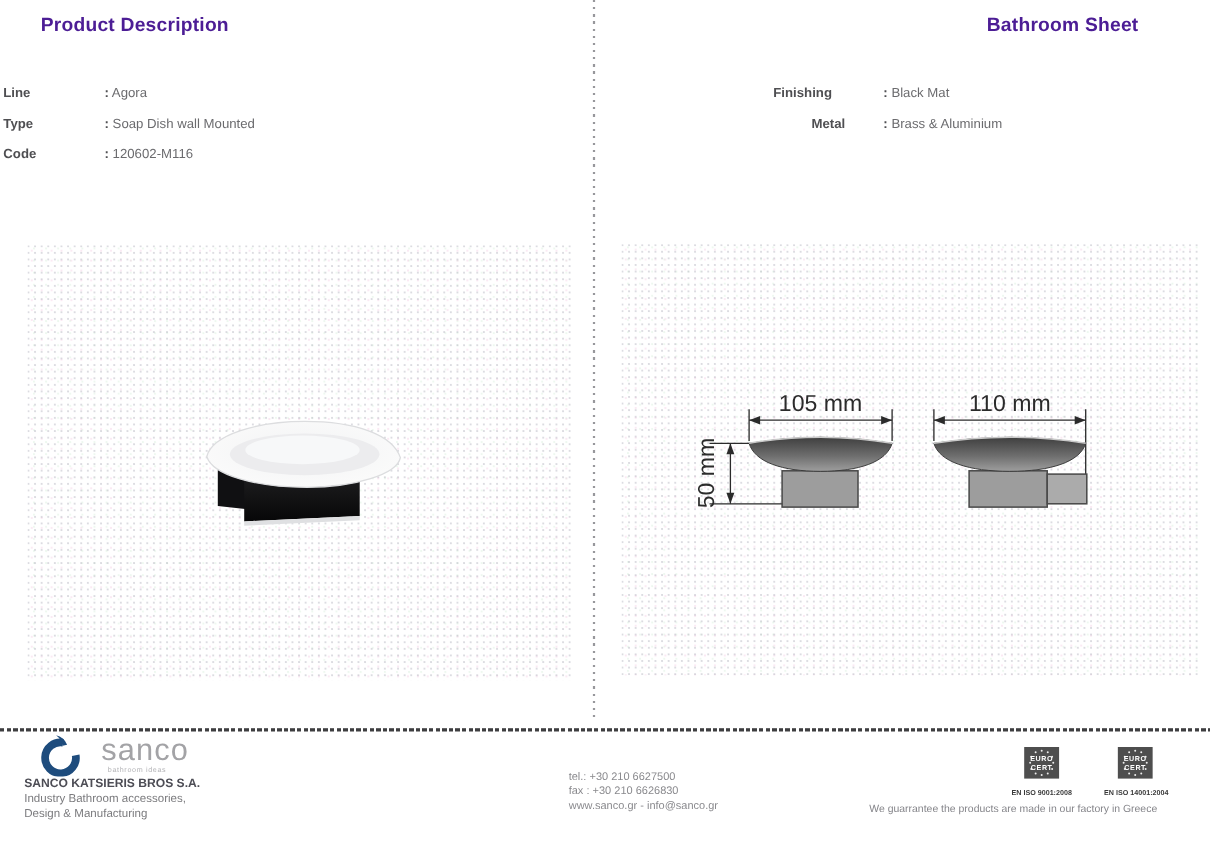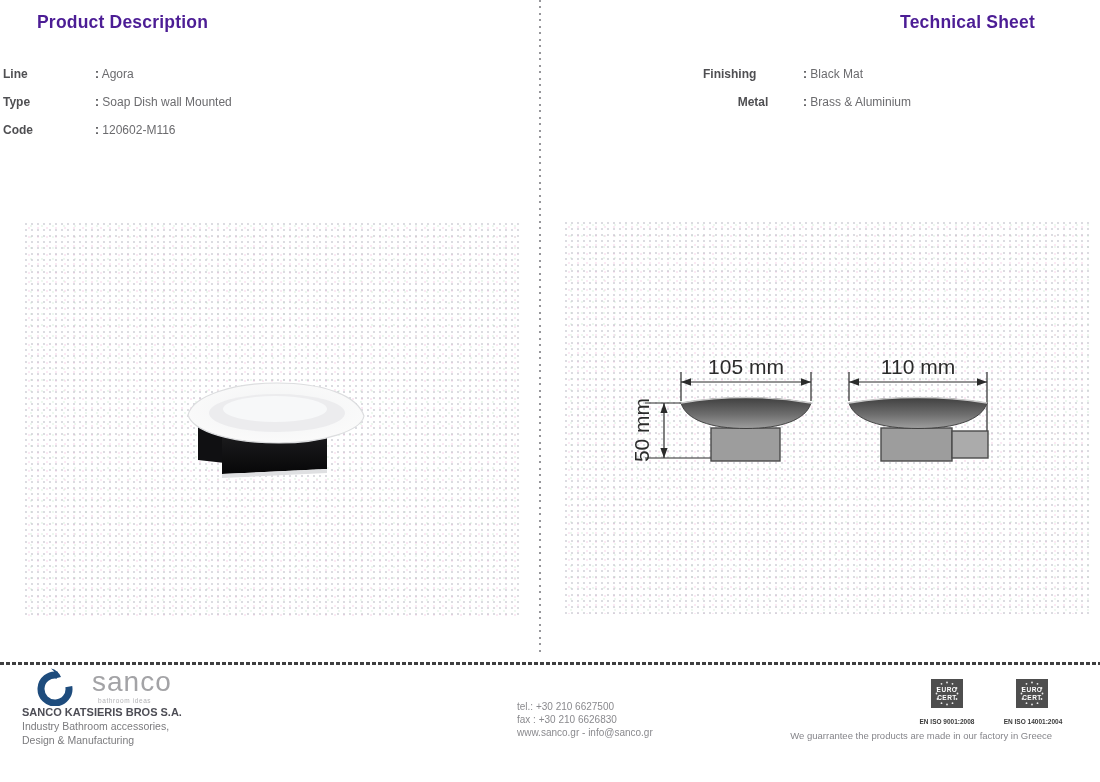--- a/index.html
+++ b/index.html
@@ -2,21 +2,21 @@
 <html><head>
 <meta charset="utf-8">
 <style>
   html,body{margin:0;padding:0;background:#fff;}
   .page{position:relative;width:1100px;height:782px;background:#ffffff;overflow:hidden;
         font-family:"Liberation Sans", sans-serif;}
   
   .title{position:absolute;font-size:17.5px;font-weight:bold;color:#4c1d95;letter-spacing:.2px;}
   .title-left{left:37px;top:12px;}
   .title-right{right:65px;top:12px;}
-  .spec-row{position:absolute;font-size:12px;color:#58585a;white-space:nowrap;}
+  .spec-row{position:absolute;font-size:12px;color:#58585a;white-space:nowrap;margin-top:10px;}
   .spec-row .lbl{font-weight:bold;color:#4f4f52;display:inline-block;}
   .spec-row .colon{font-weight:bold;color:#4f4f52;}
   .spec-row .val{color:#6b6b6e;}
   .left-rows .lbl{width:92px;}
   .right-rows .lbl{width:100px;}
   .right-rows{left:703px;}
   
   .v-divider{position:absolute;left:539px;top:0;width:2px;height:652px;
      background:repeating-linear-gradient(180deg,#97979b 0 2px,transparent 2px 6.5px);}
   
@@ -63,21 +63,21 @@
       <span class="lbl">Line</span><span class="colon">:</span> <span class="val">Agora</span>
     </div>
     <div class="spec-row" style="left:3px;top:95px;">
       <span class="lbl">Type</span><span class="colon">:</span> <span class="val">Soap Dish wall Mounted</span>
     </div>
     <div class="spec-row" style="left:3px;top:123px;">
       <span class="lbl">Code</span><span class="colon">:</span> <span class="val">120602-M116</span>
     </div>
   </div>
 
-  <div class="title title-right">Technical Sheet</div>
+  <div class="title title-right">Bathroom Sheet</div>
   <div class="right-rows">
     <div class="spec-row" style="left:703px;top:67px;">
       <span class="lbl">Finishing</span><span class="colon">:</span> <span class="val">Black Mat</span>
     </div>
     <div class="spec-row" style="left:703px;top:95px;text-align:center;">
       <span class="lbl">Metal</span><span class="colon">:</span> <span class="val">Brass &amp; Aluminium</span>
     </div>
   </div>
 
   <div class="v-divider"></div>

